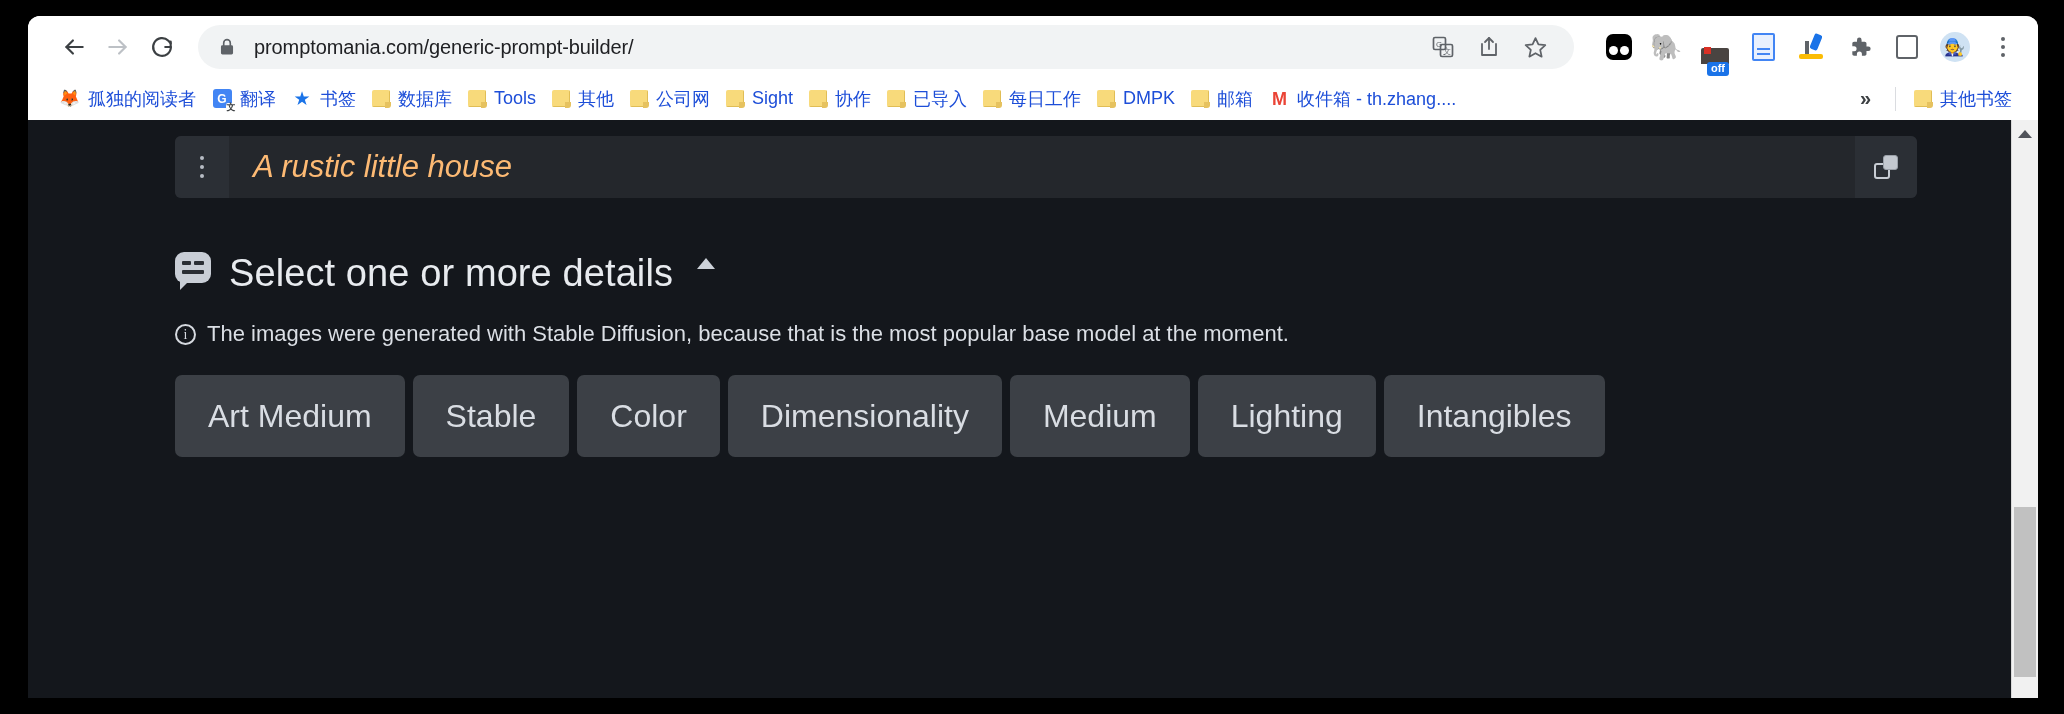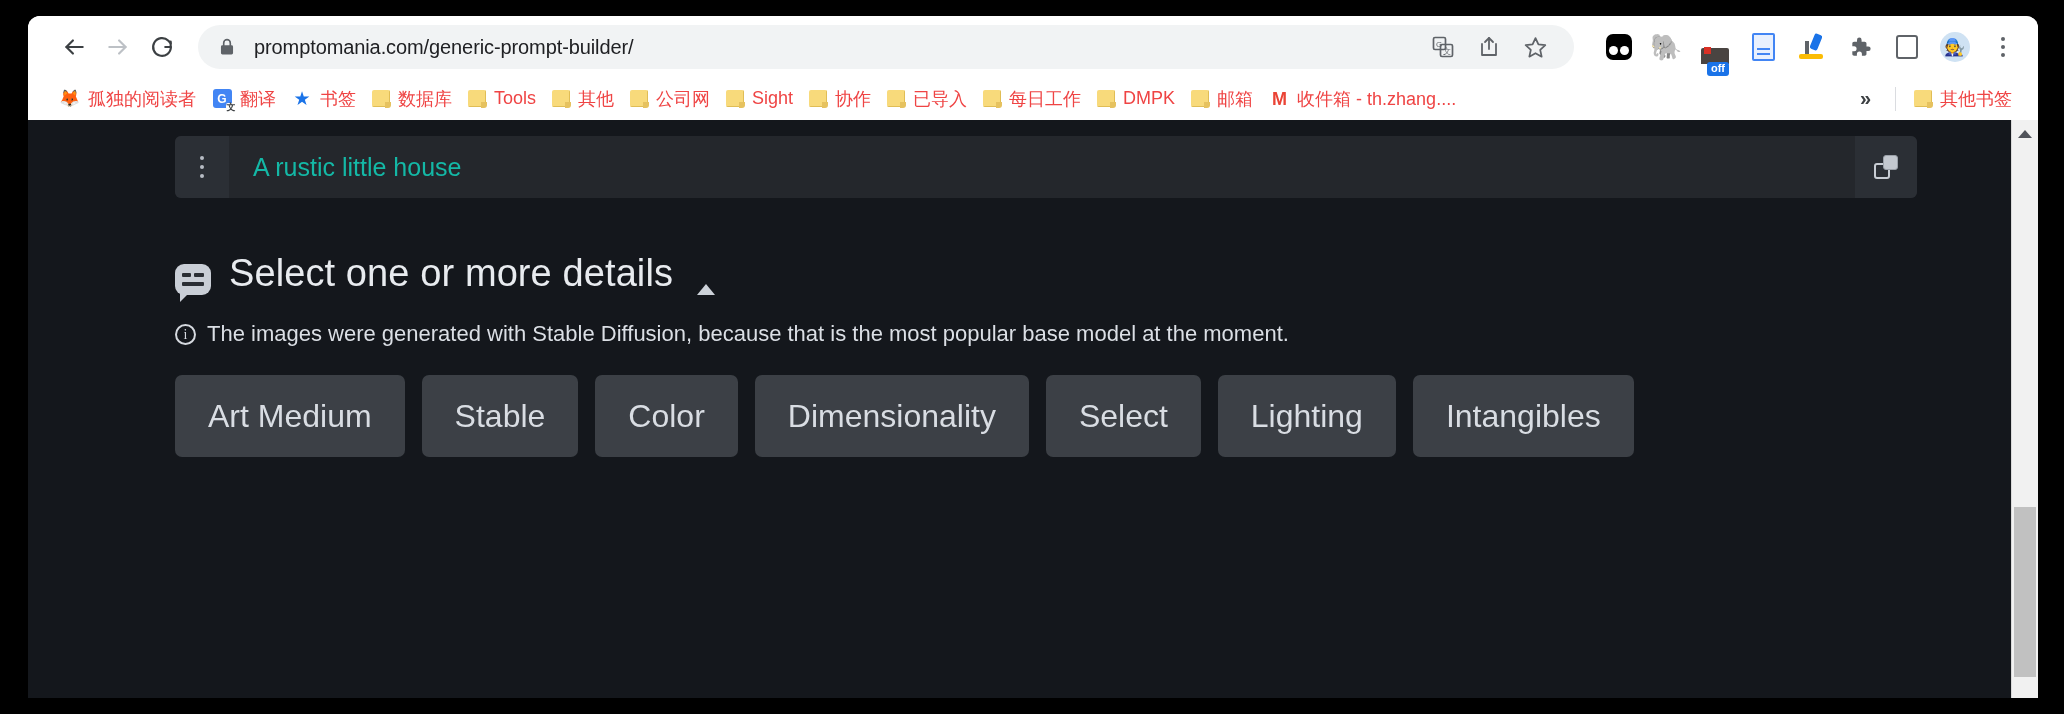--- a/index.html
+++ b/index.html
@@ -135,21 +135,21 @@
     display: flex;
     align-items: center;
     gap: 8px;
     padding: 5px 8px;
     border-radius: 6px;
     flex: 0 0 auto;
     white-space: nowrap;
   }
   .bm-label {
     font-size: 18px;
-    color: #ef4444;
+    color: #1d4ed8;
     white-space: nowrap;
   }
   .bm-folder {
     width: 18px; height: 17px;
     background: #f8da7b;
     border-radius: 2px 2px 3px 2px;
     position: relative;
     flex: 0 0 auto;
     box-shadow: inset -1px -1px 0 #e0bd55;
   }
@@ -209,24 +209,25 @@
     flex: 0 0 auto;
   }
   .dots-v { display:flex; flex-direction:column; gap:5px; align-items:center; }
   .dots-v span { width:4px;height:4px;border-radius:50%;background:#b7bcc4;display:block; }
 
   .prompt-text {
     flex: 1 1 auto;
     display: flex;
     align-items: center;
     padding-left: 24px;
-    font-size: 25px;
-    color: #14b8a6;
+    font-size: 31px;
+    color: #fdba74;
     white-space: nowrap;
     overflow: hidden;
+    font-style: italic;
   }
   .prompt-copy {
     width: 62px;
     flex: 0 0 auto;
     display: flex; align-items: center; justify-content: center;
     background: #2b2f35;
   }
   .copy-glyph { position: relative; width: 24px; height: 24px; }
   .copy-glyph .back {
     position:absolute; left:0; bottom:0; width:16px;height:16px;
@@ -242,21 +243,21 @@
     left: 0;
     top: 96px;
     right: 0;
     bottom: 0;
     background: #14171c;
     padding-left: 147px;
   }
 
   .section-head {
     display: flex;
-    align-items: flex-end;
+    align-items: flex-start;
     gap: 18px;
     padding-top: 36px;
   }
   .bubble-icon {
     width: 36px; height: 31px;
     background: #c9ced6;
     border-radius: 9px;
     position: relative;
     flex: 0 0 auto;
   }
@@ -306,21 +307,21 @@
   .info-circle:after {
     content:"i";
     position:absolute; left:0; right:0; top:-1px;
     text-align:center; font-size:14px; color:#d5d9df;
     font-family:"Liberation Serif", serif; line-height:19px;
   }
 
   .chip-rows { margin-top: 28px; }
   .chip-row {
     display: flex;
-    gap: 17px;
+    gap: 8px;
     margin-bottom: 25px;
   }
   .chip {
     background: #3c4046;
     border-radius: 7px;
     height: 82px;
     display: flex;
     align-items: center;
     justify-content: center;
     gap: 12px;
@@ -609,21 +610,21 @@
               <div class="chip">
                   <span>Stable</span>
                 </div>
               <div class="chip">
                   <span>Color</span>
                 </div>
               <div class="chip">
                   <span>Dimensionality</span>
                 </div>
               <div class="chip">
-                  <span>Select</span>
+                  <span>Medium</span>
                 </div>
               <div class="chip">
                   <span>Lighting</span>
                 </div>
               <div class="chip">
                   <span>Intangibles</span>
                 </div>
             </div>
 
 

